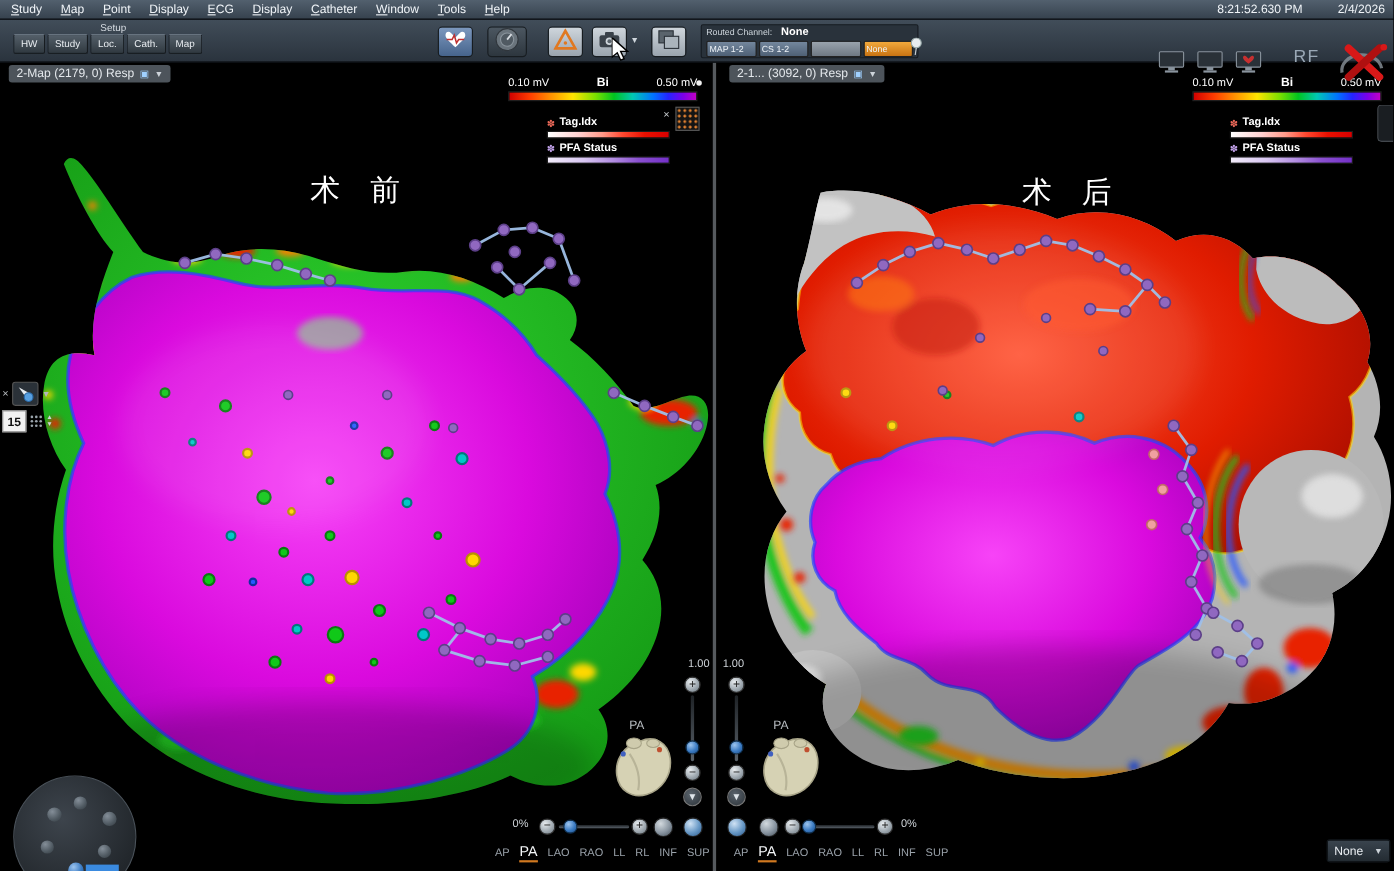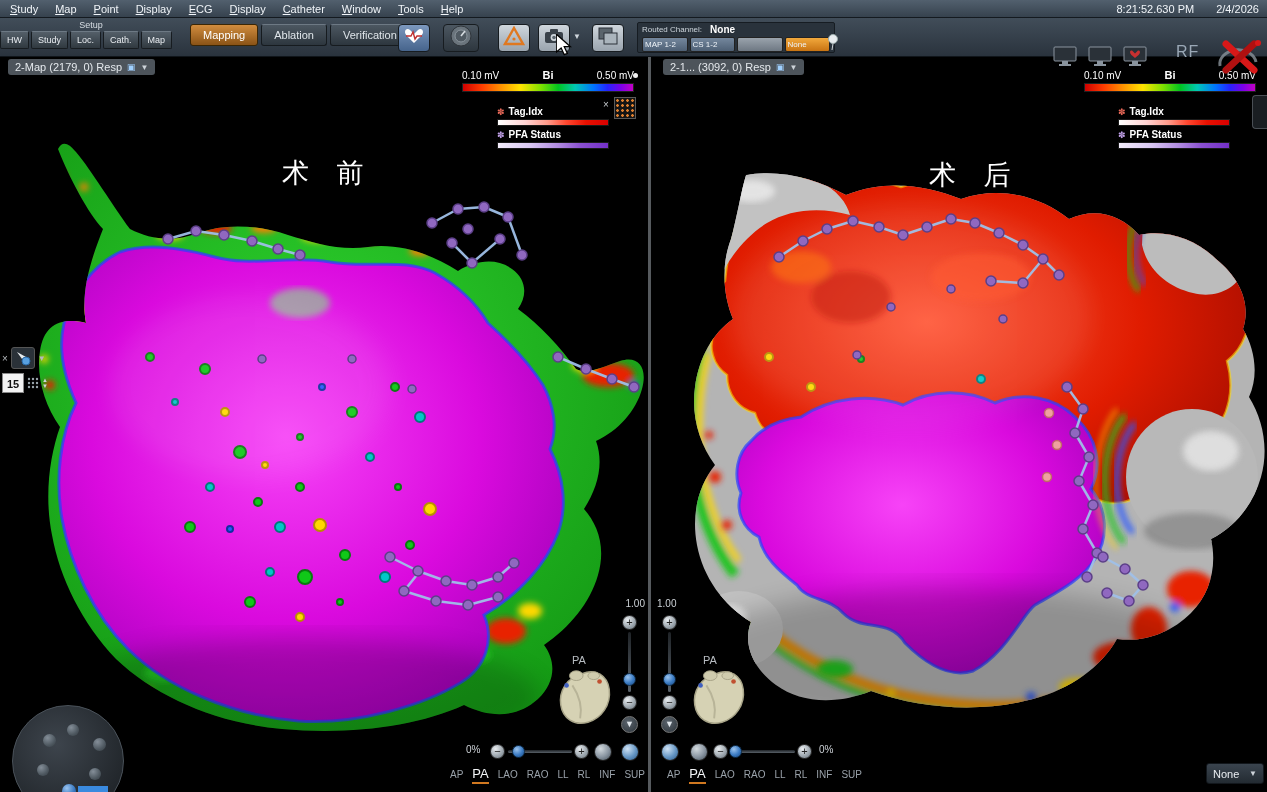--- a/index.html
+++ b/index.html
@@ -7,26 +7,26 @@
   #screen{position:relative;width:1267px;height:792px;background:#000;overflow:hidden;
           font-family:"Liberation Sans",sans-serif;color:#e8e8e8;}
 
   
   .menubar{position:absolute;top:0;left:0;right:0;height:18px;
            background:linear-gradient(#52606e,#36424e);border-bottom:1px solid #141a20;
            display:flex;align-items:center;font-size:11px;color:#f0f4f8;z-index:20;}
   .menu-items{display:flex;gap:17px;padding-left:10px;}
   .menu-item{cursor:default;}
   .menu-item::first-letter{text-decoration:underline;}
-  .menu-right{margin-left:auto;display:flex;gap:22px;padding-right:8px;}
+  .menu-right{margin-left:auto;display:flex;gap:32px;padding-right:8px;}
 
   
   .toolbar{position:absolute;top:18px;left:0;right:0;height:39px;
            background:linear-gradient(#414d59,#2a333d);border-bottom:1px solid #10151a;z-index:19;}
-  .setup-group{position:absolute;left:0;top:2px;width:182px;height:35px;}
+  .setup-group{position:absolute;left:12px;top:2px;width:182px;height:35px;}
   .setup-label{text-align:center;font-size:9px;color:#d8dee4;height:11px;line-height:11px;}
   .setup-buttons{display:flex;gap:2px;}
   .sbtn{font-size:9px;color:#e8ecf0;background:linear-gradient(#545f69,#303940);
         border:1px solid #171c20;border-top-color:#6d7984;border-radius:2px;padding:3px 6px;
         font-family:inherit;cursor:default;}
   .mode-buttons{position:absolute;left:190px;top:6px;display:flex;gap:3px;}
   .mbtn{font-size:11px;color:#dfe5ea;background:linear-gradient(#4c5761,#2d363e);
         border:1px solid #161b1f;border-top-color:#6d7984;border-radius:3px;padding:4px 12px;
         font-family:inherit;cursor:default;}
   .mbtn.active{background:linear-gradient(#d08c3e,#8a5316);color:#fff;border-color:#3a2605;}
@@ -158,25 +158,20 @@
       <div class="setup-label">Setup</div>
       <div class="setup-buttons">
         <button class="sbtn">HW</button>
         <button class="sbtn">Study</button>
         <button class="sbtn">Loc.</button>
         <button class="sbtn">Cath.</button>
         <button class="sbtn">Map</button>
       </div>
     </div>
 
-    <div class="mode-buttons">
-      <button class="mbtn active">Mapping</button>
-      <button class="mbtn">Ablation</button>
-      <button class="mbtn">Verification</button>
-    </div>
 
     <div class="tool-icon blue" style="left:398px;">
       <span>
         <svg width="22" height="18" viewBox="0 0 22 18">
           <path d="M11 16 C6 11 2 8 2 5 C2 2 5 1 7 3 L11 7 L15 3 C17 1 20 2 20 5 C20 8 16 11 11 16 Z" fill="#fff"></path>
           <polyline points="3,9 8,9 10,5 12,12 14,9 19,9" fill="none" stroke="#c03030" stroke-width="1.4"></polyline>
         </svg>
       </span>
     </div>
     <div class="tool-icon" style="left:443px;width:36px;">

